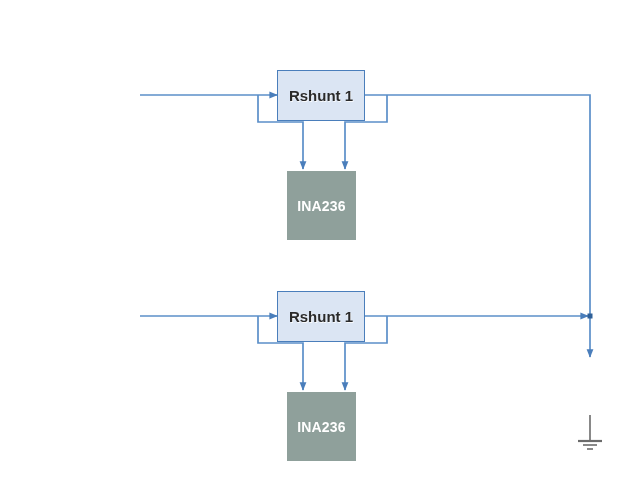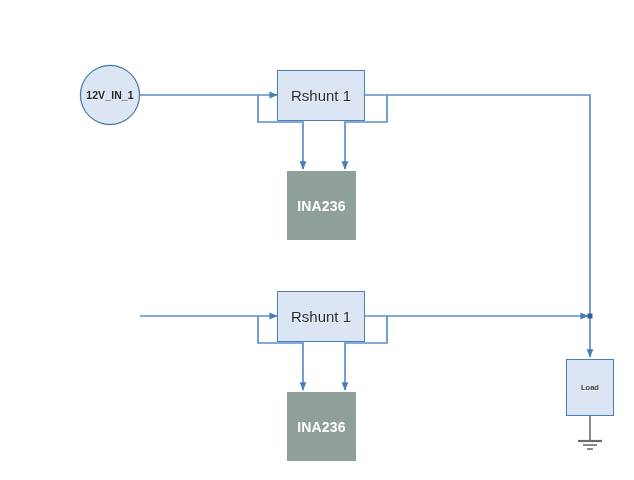--- a/index.html
+++ b/index.html
@@ -57,21 +57,21 @@
     letter-spacing: 0.1px;
     text-shadow: 0.6px 0.6px 0 rgba(255,255,255,0.75);
   }
 
   .shunt-box {
     background: #dbe5f3;
     border: 1.6px solid #4a7ebb;
   }
   .shunt-label {
     font-size: 15px;
-    font-weight: normal;
+    font-weight: bold;
     color: #2a2a2a;
     text-shadow: 0.8px 0.8px 0 rgba(255,255,255,0.8);
   }
 
   .ina-box {
     background: #8fa09b;
     border: 1px solid #8fa09b;
   }
   .ina-label {
     font-size: 14px;
@@ -127,38 +127,32 @@
     <rect x="587.5" y="313.5" width="5" height="5" fill="#2f6098"></rect>
 
     <g stroke="#6b6b6b" stroke-width="1.6" fill="none" stroke-linecap="butt">
       <line x1="590" y1="415" x2="590" y2="441"></line>
       <line x1="578" y1="441" x2="602" y2="441" stroke-width="2.2"></line>
       <line x1="583" y1="445" x2="597" y2="445"></line>
       <line x1="587" y1="449" x2="593" y2="449"></line>
     </g>
   </svg>
 
-  <div class="node src-circle blue" style="left:80px; top:65px; width:60px; height:60px;">
-    <span class="src-label">12V_IN_1</span>
-  </div>
 
   <div class="node shunt-box" style="left:277px; top:70px; width:88px; height:51px;">
     <span class="shunt-label">Rshunt 1</span>
   </div>
 
   <div class="node ina-box" style="left:287px; top:171px; width:69px; height:69px;">
     <span class="ina-label">INA236</span>
   </div>
 
 
   <div class="node shunt-box" style="left:277px; top:291px; width:88px; height:51px;">
     <span class="shunt-label">Rshunt 1</span>
   </div>
 
   <div class="node ina-box" style="left:287px; top:392px; width:69px; height:69px;">
     <span class="ina-label">INA236</span>
   </div>
 
-  <div class="node load-box" style="left:566px; top:359px; width:48px; height:57px;">
-    <span class="load-label">Load</span>
-  </div>
 
 </div>
 
 </body></html>

